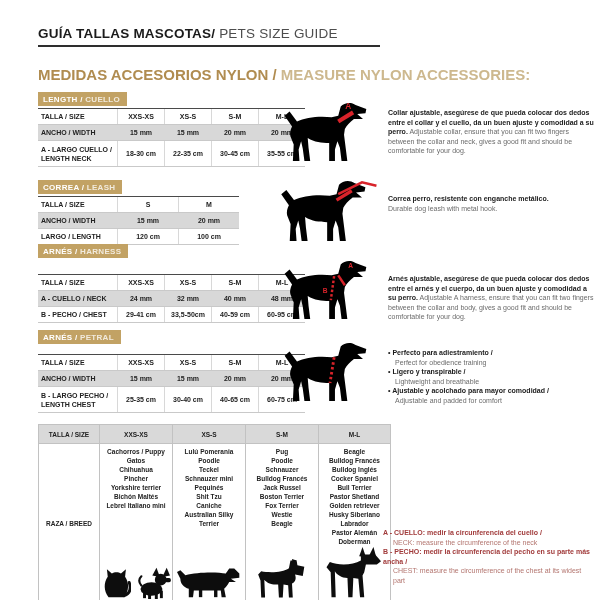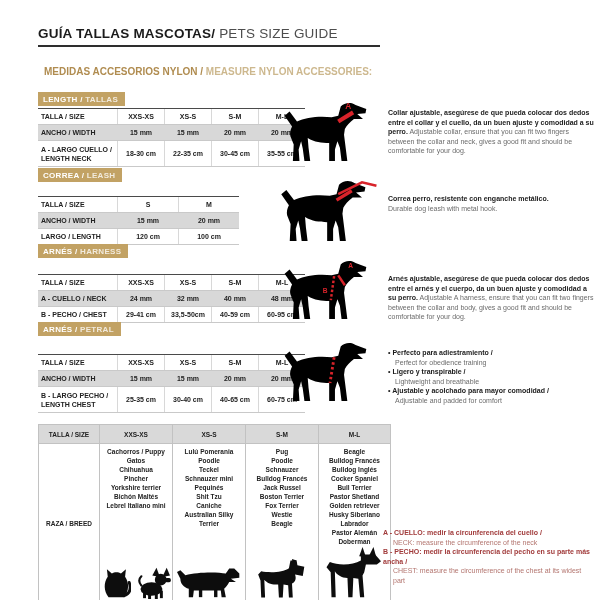--- a/index.html
+++ b/index.html
@@ -4,21 +4,21 @@
 <style>
   html,body{margin:0;padding:0;background:#fff;}
   .page{position:relative;width:600px;height:600px;background:#fff;overflow:hidden;
         font-family:"Liberation Sans",sans-serif;color:#1e1e1e;}
 
   
   .title{position:absolute;left:38px;top:26px;font-size:13.5px;letter-spacing:.2px;
          border-bottom:2px solid #2e2e2e;padding:0 42px 4px 0;white-space:nowrap;}
   .title .es{font-weight:bold;color:#1b1b1b;}
   .title .en{font-weight:normal;color:#4d4d4d;}
-  .subtitle{position:absolute;left:44px;top:66px;font-size:10px;font-weight:bold;white-space:nowrap;}
+  .subtitle{position:absolute;left:38px;top:66px;font-size:15px;font-weight:bold;white-space:nowrap;}
   .subtitle .es{color:#b08c50;}
   .subtitle .en{color:#cdb88e;}
 
   
   .chip{position:absolute;left:38px;background:#c2a264;color:#fff;font-size:8px;
         font-weight:bold;padding:2.5px 7px 2px 5px;letter-spacing:.3px;white-space:nowrap;}
   .chip .en{opacity:.78;}
 
   
   .size-table{position:absolute;left:38px;border-collapse:collapse;table-layout:fixed;
@@ -87,21 +87,21 @@
   </svg>
 
   <div class="title">
     <span class="es">GUÍA TALLAS MASCOTAS/</span><span class="en"> PETS SIZE GUIDE</span>
   </div>
   <div class="subtitle">
     <span class="es">MEDIDAS ACCESORIOS NYLON /</span><span class="en"> MEASURE NYLON ACCESSORIES:</span>
   </div>
 
   <div class="chip" style="top:92px">
-    <span>LENGTH /</span><span class="en"> TALLAS</span>
+    <span>LENGTH /</span><span class="en"> CUELLO</span>
   </div>
   <table class="size-table w5" style="top:108px">
     <tbody>
         <tr class="head">
       <th>TALLA / SIZE</th>
       <th>XXS-XS</th>
       <th>XS-S</th>
       <th>S-M</th>
       <th>M-L</th>
     </tr>
@@ -124,21 +124,21 @@
   <svg class="dog" style="left:280px;top:100px" width="100" height="66" viewBox="0 0 120 80">
     <use href="#dogbase"></use>
     <path class="accent" d="M70,26 L88,15" stroke-width="5"></path>
     <text x="82" y="11" font-size="10" text-anchor="middle">A</text>
   </svg>
   <div class="desc" style="top:108px">
     <span class="desc-es">Collar ajustable, asegúrese de que pueda colocar dos dedos entre el collar y el cuello, da un buen ajuste y comodidad a su perro.</span>
     <span class="desc-en">Adjustable collar, ensure that you can fit two fingers between the collar and neck, gives a good fit and should be comfortable for your dog.</span>
   </div>
 
-  <div class="chip" style="top:168px">
+  <div class="chip" style="top:180px">
     <span>CORREA /</span><span class="en"> LEASH</span>
   </div>
   <table class="size-table w3" style="top:196px">
     <tbody>
         <tr class="head">
       <th>TALLA / SIZE</th>
       <th>S</th>
       <th>M</th>
     </tr>
     <tr class="band">
@@ -196,21 +196,21 @@
     <path class="accent" d="M70,21 L78,33" stroke-width="3"></path>
     <path class="accent" d="M65,22 L61,51" stroke-width="3" stroke-dasharray="3,2.5"></path>
     <text x="85" y="12" font-size="8" text-anchor="middle">A</text>
     <text x="54" y="42" font-size="8" text-anchor="middle">B</text>
   </svg>
   <div class="desc" style="top:274px">
     <span class="desc-es">Arnés ajustable, asegúrese de que pueda colocar dos dedos entre el arnés y el cuerpo, da un buen ajuste y comodidad a su perro.</span>
     <span class="desc-en">Adjustable A harness, ensure that you can fit two fingers between the collar and body, gives a good fit and should be comfortable for your dog.</span>
   </div>
 
-  <div class="chip" style="top:322px">
+  <div class="chip" style="top:330px">
     <span>ARNÉS /</span><span class="en"> PETRAL</span>
   </div>
   <table class="size-table w5" style="top:354px">
     <tbody>
         <tr class="head">
       <th>TALLA / SIZE</th>
       <th>XXS-XS</th>
       <th>XS-S</th>
       <th>S-M</th>
       <th>M-L</th>

